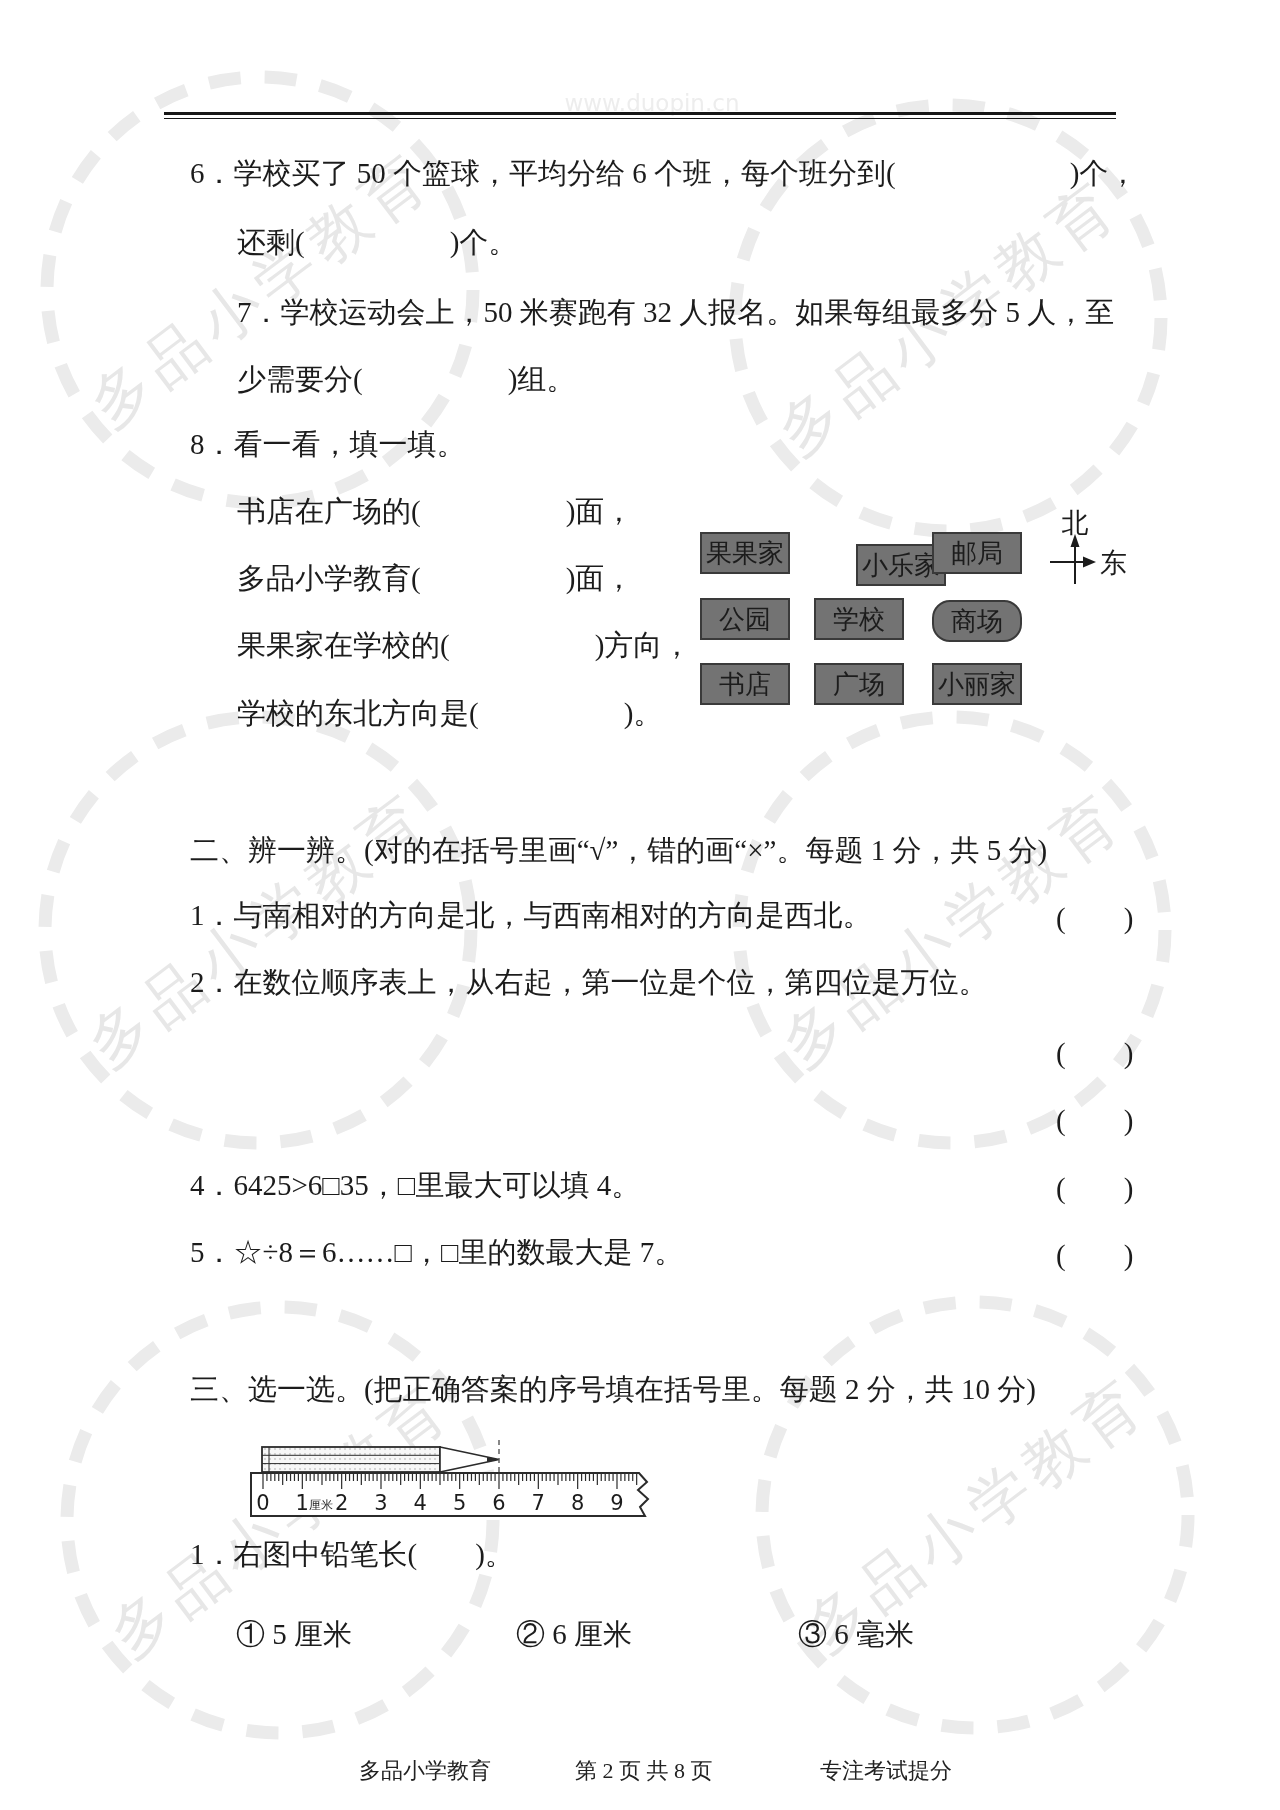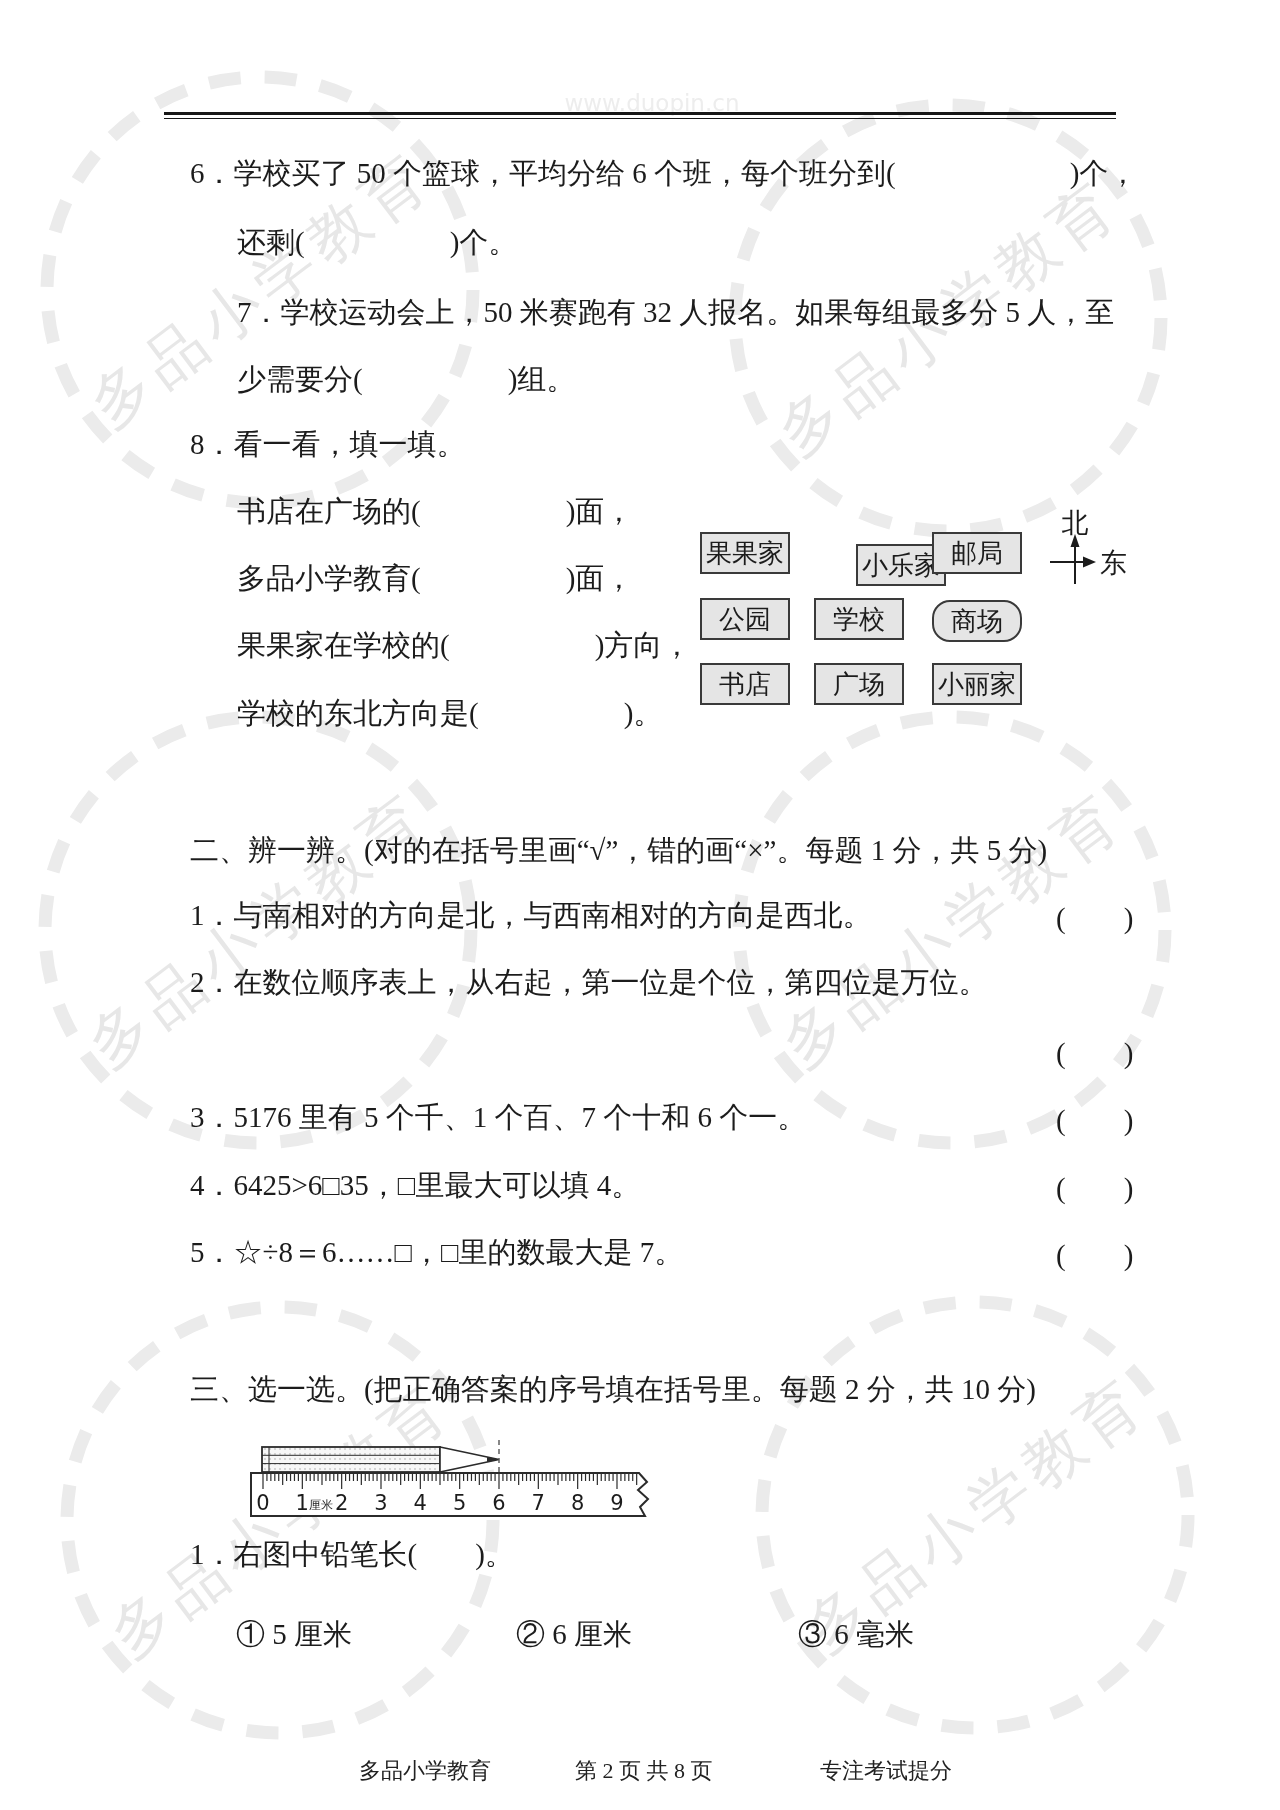--- a/index.html
+++ b/index.html
@@ -29,21 +29,21 @@
   }
   .line{
     position:absolute;
     font-size:29px;line-height:1.15;white-space:pre;
     color:#1c1c1c;
   }
   .bracket{position:absolute;font-size:29px;white-space:pre;}
   .map-grid{position:absolute;left:700px;top:532px;width:330px;height:175px;}
   .map-box{
     position:absolute;width:86px;height:38px;
-    border:2px solid #3a3a3a;background:#e5e5e5;
+    border:2px solid #3a3a3a;background:#737373;
     display:flex;align-items:center;justify-content:center;
     font-size:26px;white-space:nowrap;
   }
   .figure{position:absolute;}
   .ruler-num{font-family:"DejaVu Sans","Liberation Sans",sans-serif;font-size:21px;fill:#1c1c1c;}
   .ruler-unit{font-family:"DejaVu Sans","Liberation Sans",sans-serif;font-size:12px;fill:#1c1c1c;}
   .compass-label{font-size:27px;fill:#1c1c1c;font-family:"Liberation Serif","DejaVu Serif",serif;}
   .footer-item{
     position:absolute;font-size:22px;color:#222;white-space:pre;
   }
@@ -114,21 +114,20 @@
       <line x1="14" y1="62" x2="50" y2="62" stroke="#1c1c1c" stroke-width="2"></line>
       <polygon points="60,62 47,56.5 47,67.5" fill="#1c1c1c"></polygon>
       <text class="compass-label" x="64" y="72" text-anchor="start">东</text>
     </svg>
 
     <div class="line" style="left:190px;top:834px;">二、辨一辨。(对的在括号里画“√”，错的画“×”。每题 1 分，共 5 分)</div>
     <div class="line" style="left:190px;top:899px;">1．与南相对的方向是北，与西南相对的方向是西北。</div>
     <div class="bracket" style="left:1056px;top:899px;">(　　)</div>
     <div class="line" style="left:190px;top:966px;">2．在数位顺序表上，从右起，第一位是个位，第四位是万位。</div>
     <div class="bracket" style="left:1056px;top:1034px;">(　　)</div>
-    <div class="line" style="left:190px;top:1101px;">3．5176 里有 5 个千、1 个百、7 个十和 6 个一。</div>
     <div class="bracket" style="left:1056px;top:1101px;">(　　)</div>
     <div class="line" style="left:190px;top:1169px;">4．6425&gt;6□35，□里最大可以填 4。</div>
     <div class="bracket" style="left:1056px;top:1169px;">(　　)</div>
     <div class="line" style="left:190px;top:1236px;">5．☆÷8＝6……□，□里的数最大是 7。</div>
     <div class="bracket" style="left:1056px;top:1236px;">(　　)</div>
 
     <div class="line" style="left:190px;top:1373px;">三、选一选。(把正确答案的序号填在括号里。每题 2 分，共 10 分)</div>
 
     <svg class="figure" style="left:243px;top:1437px;" width="420" height="92" viewBox="0 0 420 92">
       <defs>

